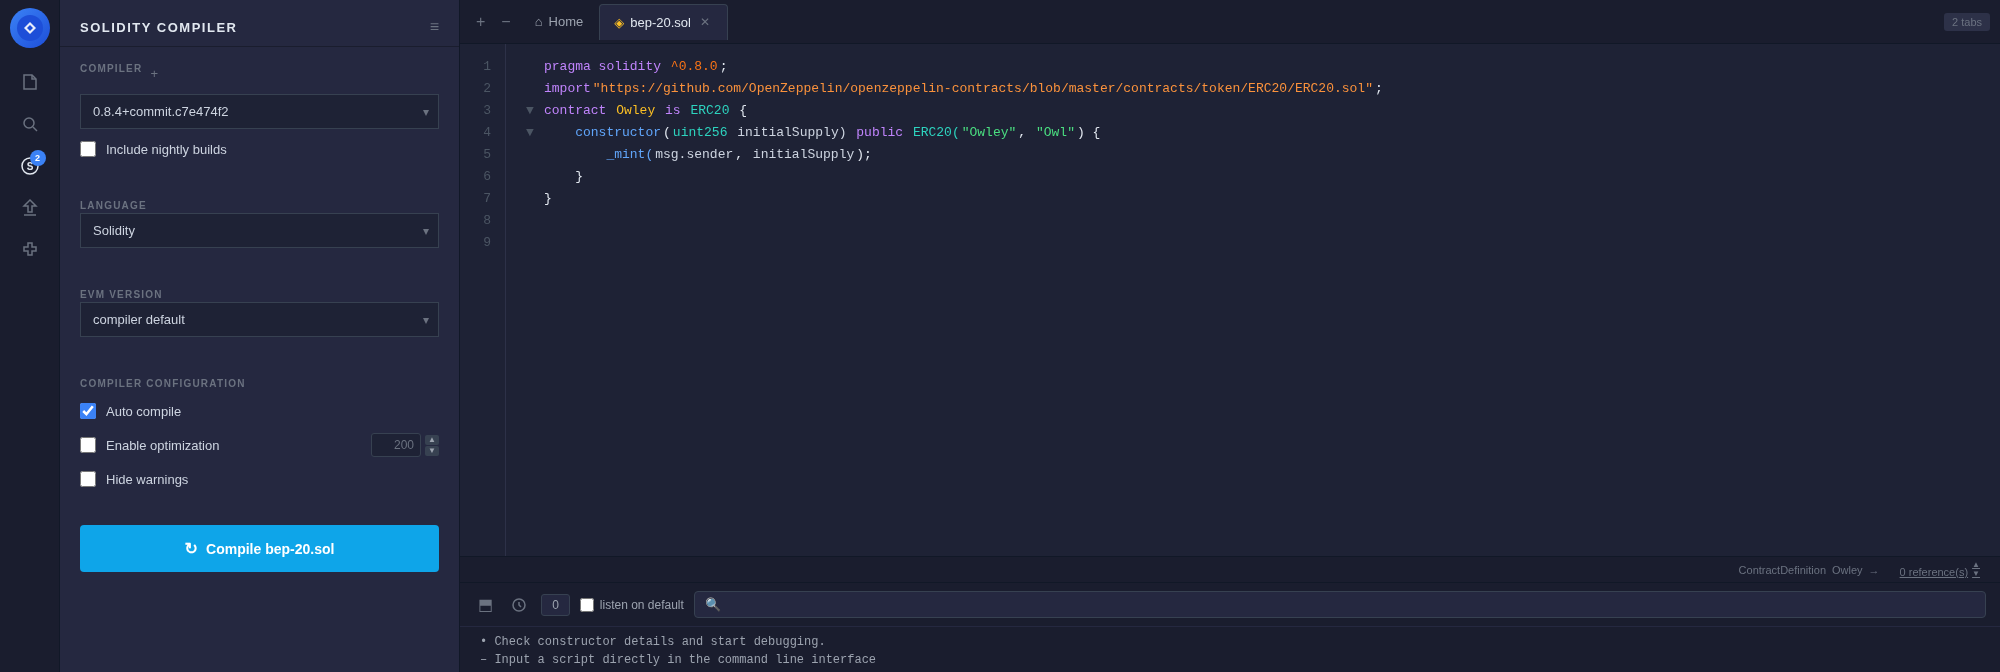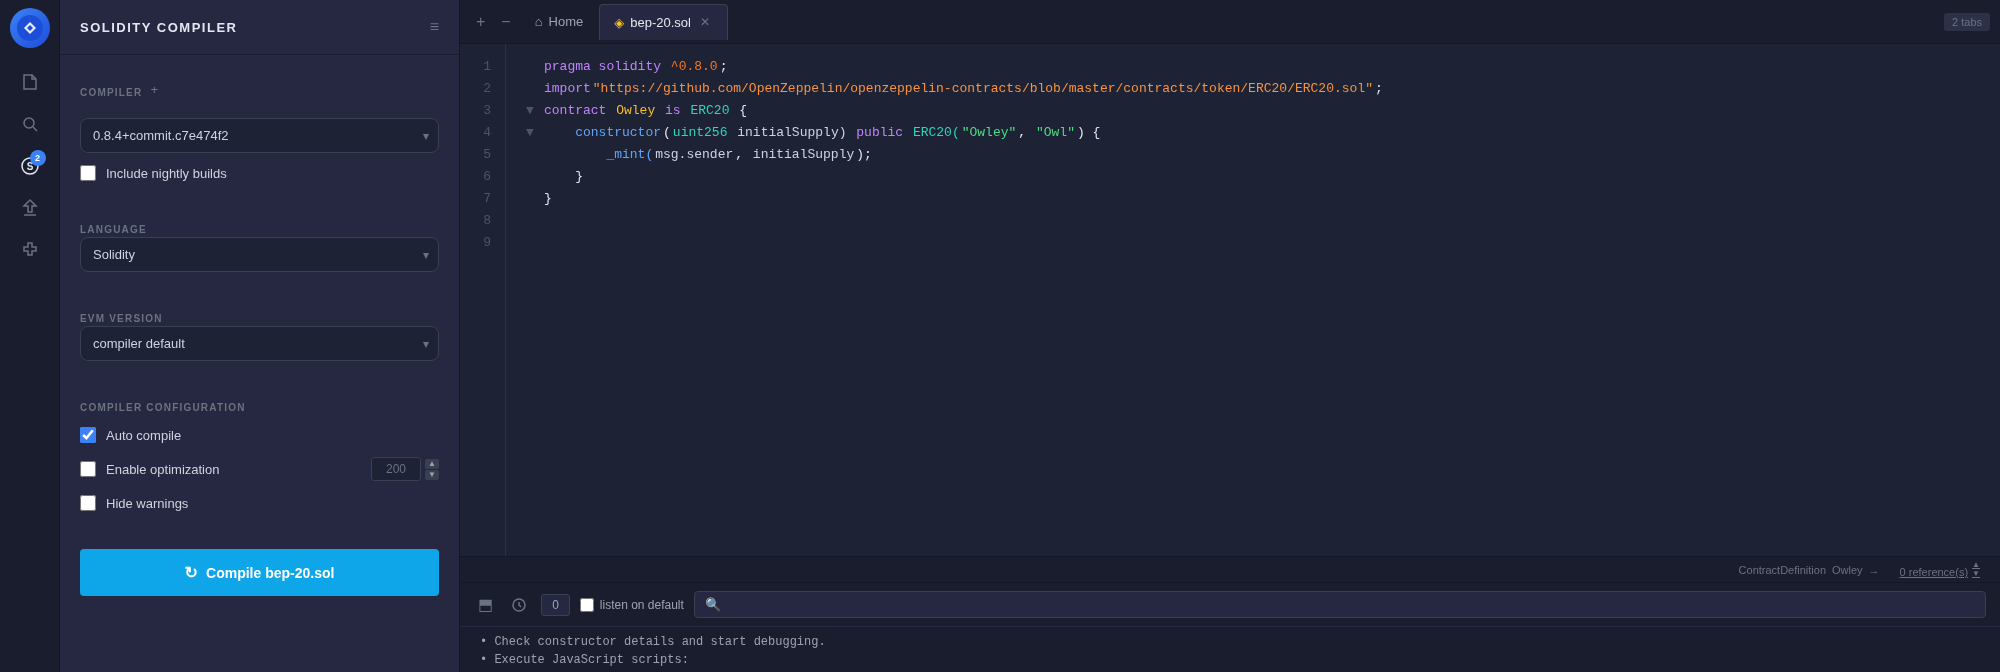--- a/index.html
+++ b/index.html
@@ -58,21 +58,21 @@
       flex-shrink: 0;
       display: flex;
       flex-direction: column;
       border-right: 1px solid #111827;
       overflow-y: auto;
     }
     .sidebar-header {
       display: flex;
       align-items: center;
       justify-content: space-between;
-      padding: 18px 20px 18px;
+      padding: 18px 20px 10px;
       border-bottom: 1px solid #1a1d2e;
     }
     .sidebar-header h2 {
       font-size: 13px;
       font-weight: 700;
       letter-spacing: 1.5px;
       color: #e2e8f0;
     }
     .sidebar-header .menu-icon {
       color: #6b7280; cursor: pointer; font-size: 16px;
@@ -81,34 +81,33 @@
     .sidebar-section {
       padding: 16px 20px 8px;
     }
     .section-label {
       font-size: 10px;
       font-weight: 600;
       letter-spacing: 1.2px;
       color: #6b7280;
       margin-bottom: 10px;
       text-transform: uppercase;
-      margin-top: 16px;
     }
 
     .select-wrapper {
       position: relative;
       width: 100%;
       margin-bottom: 12px;
     }
     .select-wrapper select {
       width: 100%;
       background: #1e2235;
       color: #cdd4e0;
       border: 1px solid #374151;
-      border-radius: 8px;
+      border-radius: 0;
       padding: 9px 30px 9px 12px;
       font-size: 13px;
       appearance: none;
       cursor: pointer;
       outline: none;
     }
     .select-arrow {
       position: absolute; right: 10px; top: 50%; transform: translateY(-50%);
       color: #6b7280; font-size: 12px; pointer-events: none;
     }
@@ -138,21 +137,21 @@
       margin-left: auto;
     }
     .opt-input {
       width: 50px;
       background: #1e2235;
       color: #6b7280;
       border: 1px solid #374151;
       border-radius: 3px;
       padding: 4px 6px;
       font-size: 12px;
-      text-align: center;
+      text-align: right;
     }
     .opt-stepper {
       display: flex; flex-direction: column; gap: 1px;
     }
     .opt-stepper button {
       background: #374151; border: none; color: #9ca3af;
       width: 14px; height: 10px; font-size: 8px; cursor: pointer;
       display: flex; align-items: center; justify-content: center;
       border-radius: 2px;
     }
@@ -550,18 +549,17 @@
       <div class="listen-checkbox">
         <input type="checkbox" id="listen" style="">
         <label for="listen">listen on default</label>
       </div>
       <div class="search-wrapper">
         <span style="color:#6b7280; font-size:13px;">🔍</span>
       </div>
     </div>
     <div class="bottom-logs" id="bottom-logs">
         <div style="color: rgb(156, 163, 175);">• Check constructor details and start debugging.</div>
-        <div style="color: rgb(156, 163, 175);">• Execute JavaScript scripts:</div>
         <div style="color: rgb(156, 163, 175);">  – Input a script directly in the command line interface</div>
       </div>
   </div>
 
 </div>
 
 </body></html>

